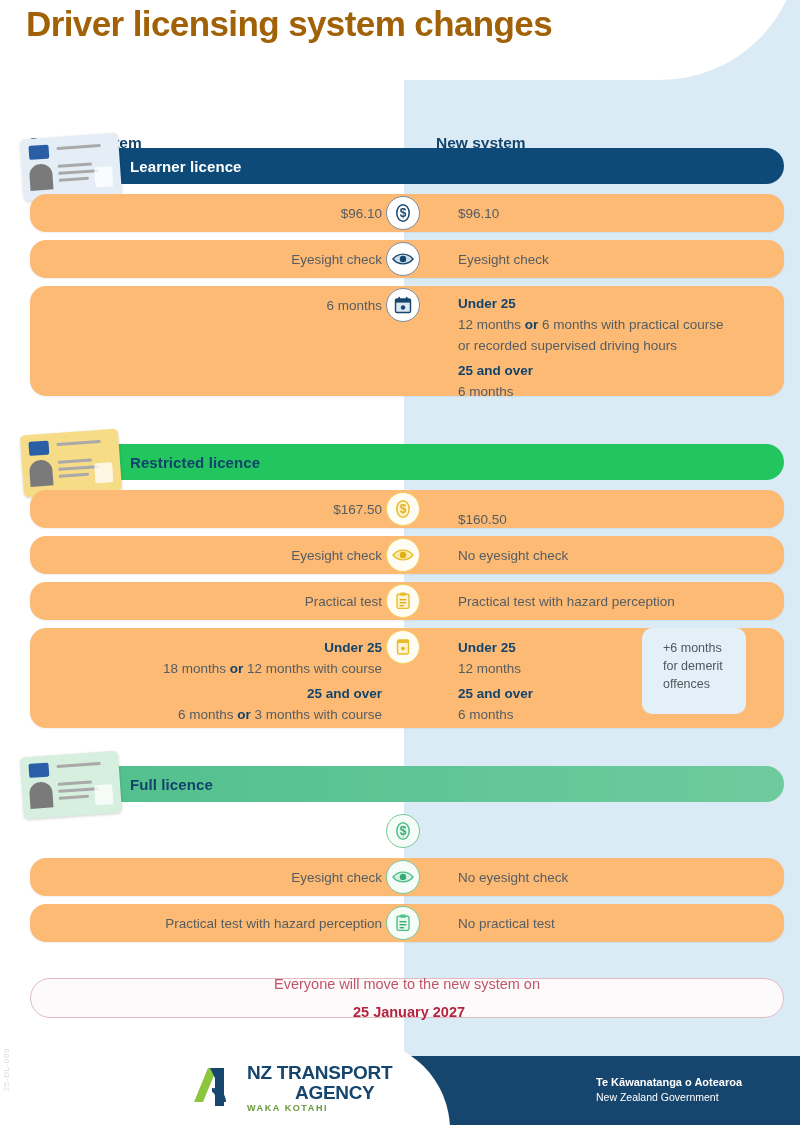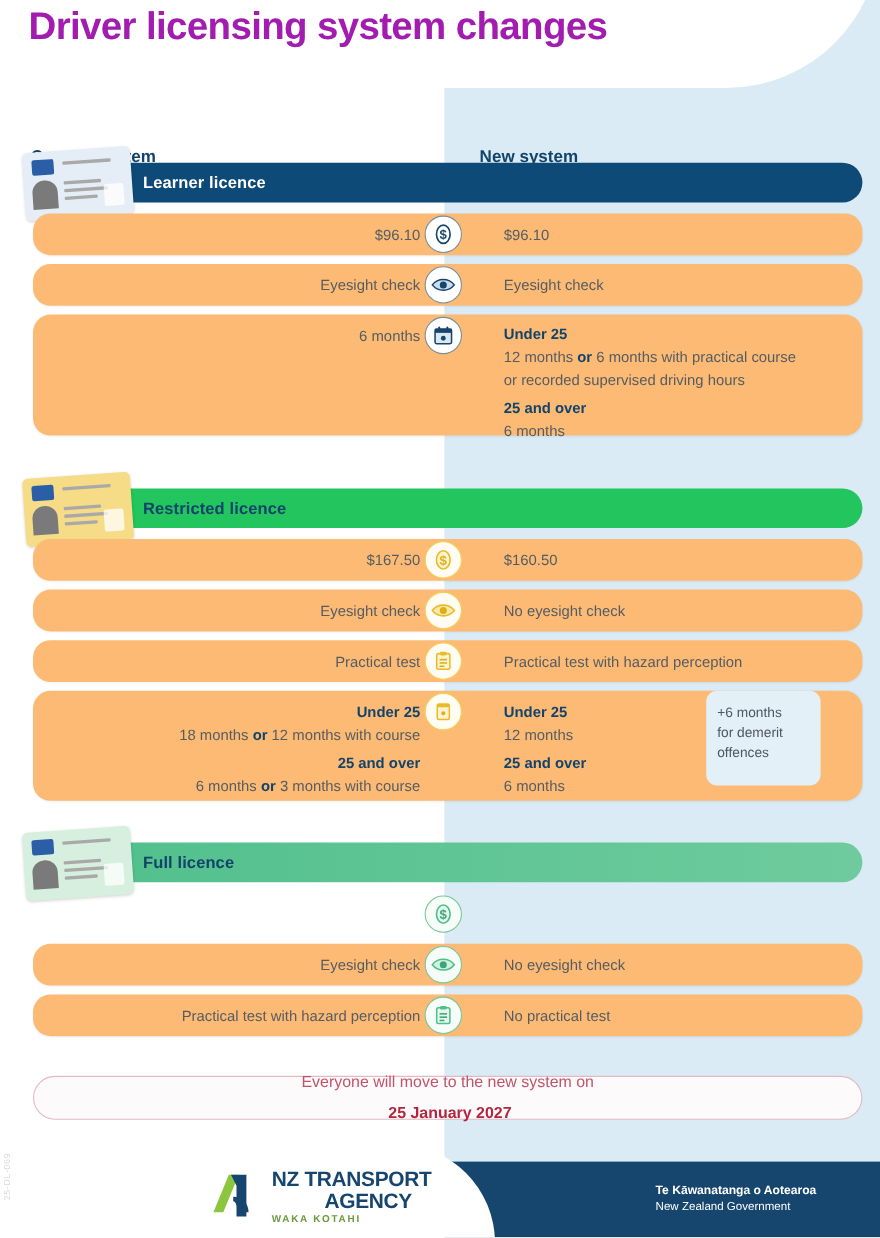--- a/index.html
+++ b/index.html
@@ -34,21 +34,21 @@
   }
 
   .content { position: relative; z-index: 3; }
 
   
   .title {
     position: absolute;
     left: 26px; top: 4px;
     font-size: 35px; font-weight: 700;
     letter-spacing: -0.6px;
-    color: #a21caf;
+    color: #a16207;
     white-space: nowrap;
   }
 
   .col-head {
     position: absolute;
     font-size: 15.5px; font-weight: 700;
     color: #12436b;
     margin-top: 30px;
   }
   .col-head.current { left: 28px; top: 104px; }
@@ -142,21 +142,21 @@
 
   .icon-circle svg { display: block; }
 
   
   .demerit {
     position: absolute;
     left: 672px; top: 628px;
     width: 104px; height: 86px;
     background: #e3f0f8;
     border-radius: 10px;
-    padding: 11px 10px;
+    padding: 11px 21px;
     font-size: 12.5px;
     color: #4e575e;
     line-height: 1.45;
   }
 
   
   .move-banner {
     position: absolute;
     left: 30px; top: 978px;
     width: 754px; height: 40px;
@@ -300,21 +300,21 @@
           <div class="head"></div>
         <div class="ln" style="left:36px;top:10px;width:44px;"></div>
         <div class="ln" style="left:36px;top:28px;width:34px;"></div>
         <div class="ln" style="left:36px;top:35px;width:40px;"></div>
         <div class="ln" style="left:36px;top:42px;width:30px;"></div>
         <div class="box"></div>
       </div>
 
       <div class="row" style="top:46px; height:38px;">
         <div class="left" style="top:10px;">$167.50</div>
-        <div class="right" style="top:10px;">$160.50</div>
+        <div class="right" style="top:20px;">$160.50</div>
       </div>
       <div class="icon-circle restricted" style="top:48px;">
         <svg width="20" height="20" viewBox="0 0 20 20">
             <ellipse cx="10" cy="10" rx="6.2" ry="8.3" fill="#fdf3cf" stroke="#e8bc29" stroke-width="1.5"></ellipse>
             <text x="10" y="14.4" font-family="Liberation Sans, sans-serif" font-size="12" font-weight="700" fill="#e0ae16" text-anchor="middle">$</text>
           </svg>
       </div>
 
       <div class="row" style="top:92px; height:38px;">
         <div class="left" style="top:10px;">Eyesight check</div>

